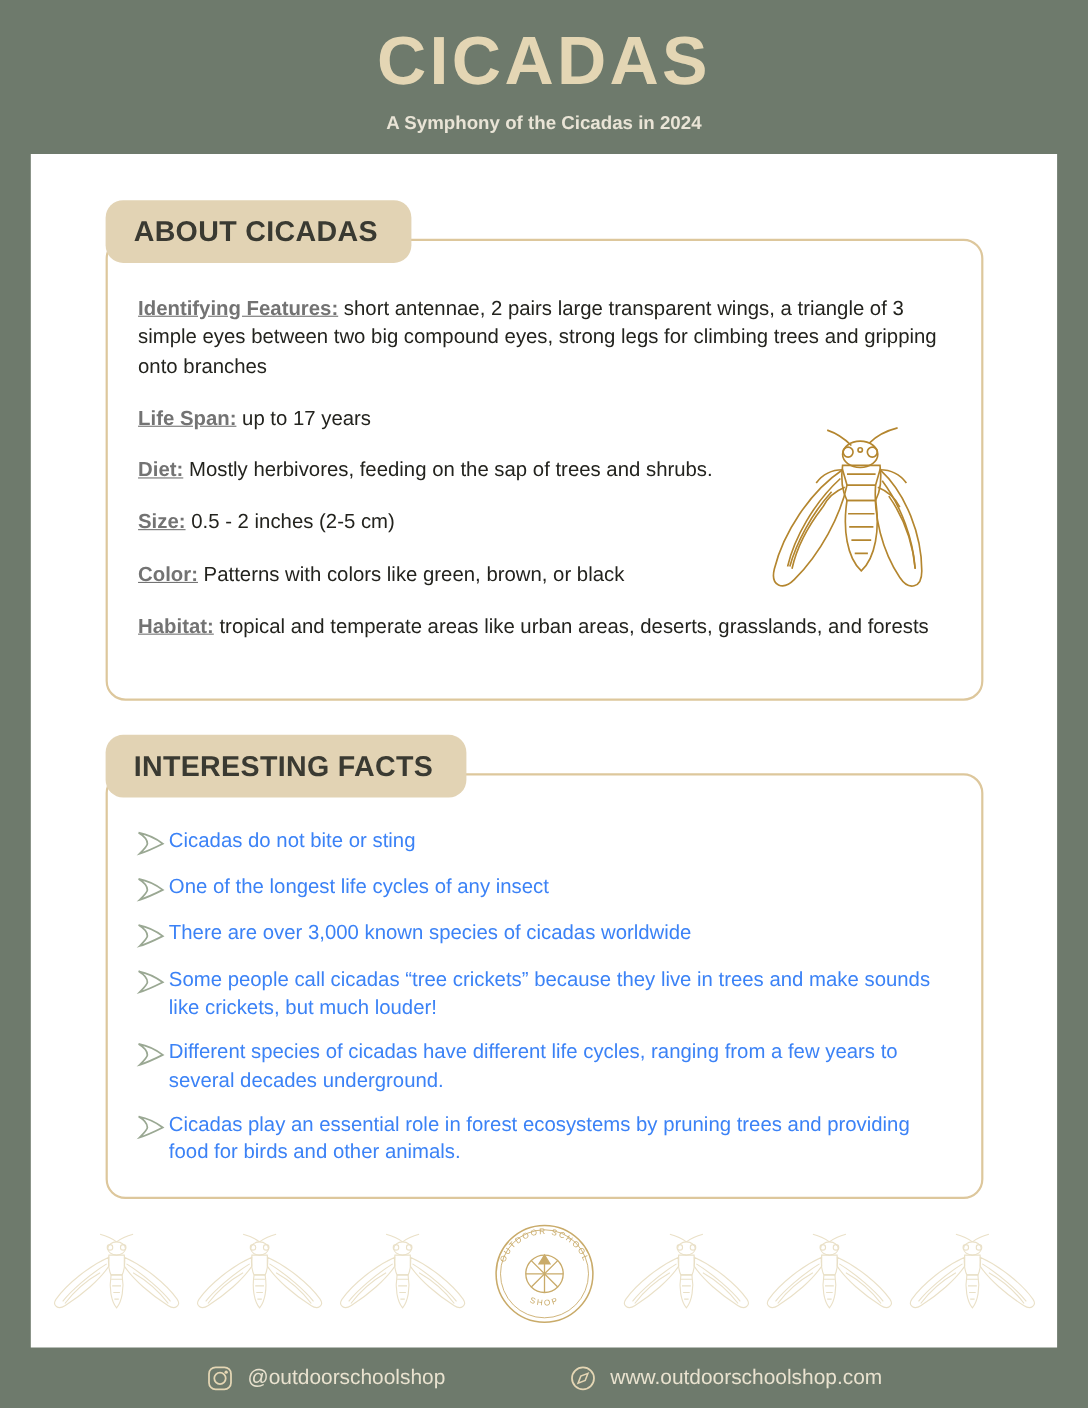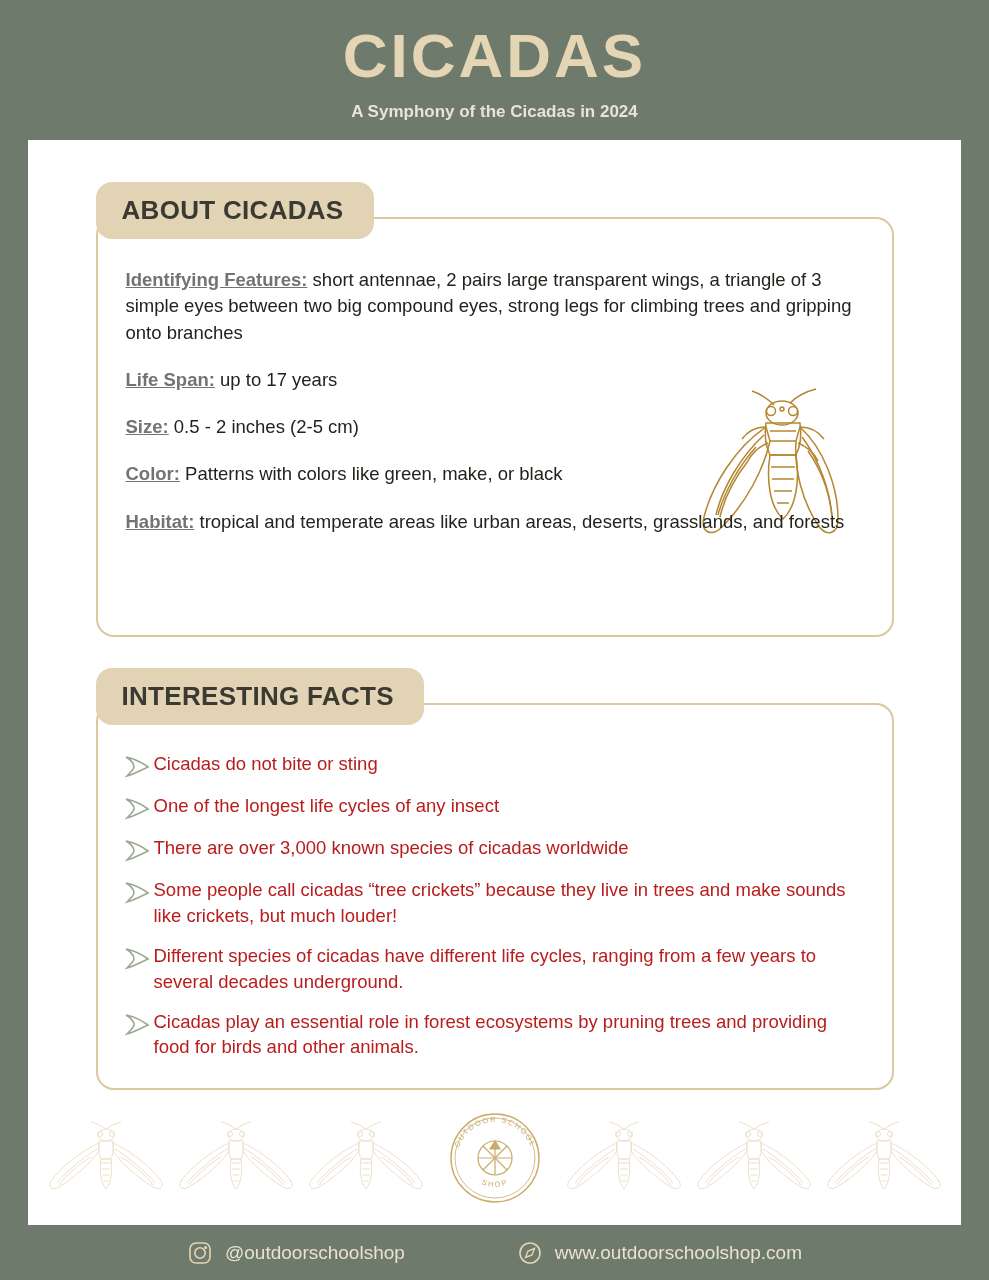--- a/index.html
+++ b/index.html
@@ -116,21 +116,21 @@
   }
   .fact:last-child { margin-bottom: 2px; }
   .fact-bullet {
     flex: 0 0 34px;
     height: 26px;
     margin-top: 2px;
   }
   .fact-text {
     font-size: 18.5px;
     line-height: 1.4;
-    color: #b91c1c;
+    color: #3b82f6;
   }
 
   
   .deco-strip {
     position: absolute;
     left: 0; right: 0;
     bottom: 12px;
     height: 110px;
     display: flex;
     align-items: center;
@@ -208,24 +208,27 @@
       </svg>
 
       <div class="about-body">
         <div class="about-row">
           <span class="about-label">Identifying Features:</span><span class="about-text"> short antennae, 2 pairs large transparent wings, a triangle of 3 simple eyes between two big compound eyes, strong legs for climbing trees and gripping onto branches</span>
         </div>
         <div class="about-row">
           <span class="about-label">Life Span:</span><span class="about-text"> up to 17 years</span>
         </div>
         <div class="about-row">
+          <span class="about-label">Diet:</span><span class="about-text"> Mostly herbivores, feeding on the sap of trees and shrubs.</span>
+        </div>
+        <div class="about-row">
           <span class="about-label">Size:</span><span class="about-text"> 0.5 - 2 inches (2-5 cm)</span>
         </div>
         <div class="about-row">
-          <span class="about-label">Color:</span><span class="about-text"> Patterns with colors like green, make, or black</span>
+          <span class="about-label">Color:</span><span class="about-text"> Patterns with colors like green, brown, or black</span>
         </div>
         <div class="about-row">
           <span class="about-label">Habitat:</span><span class="about-text"> tropical and temperate areas like urban areas, deserts, grasslands, and forests</span>
         </div>
       </div>
     </div>
 
     <div class="section" id="facts-section">
       <div class="section-title">INTERESTING FACTS</div>
 

